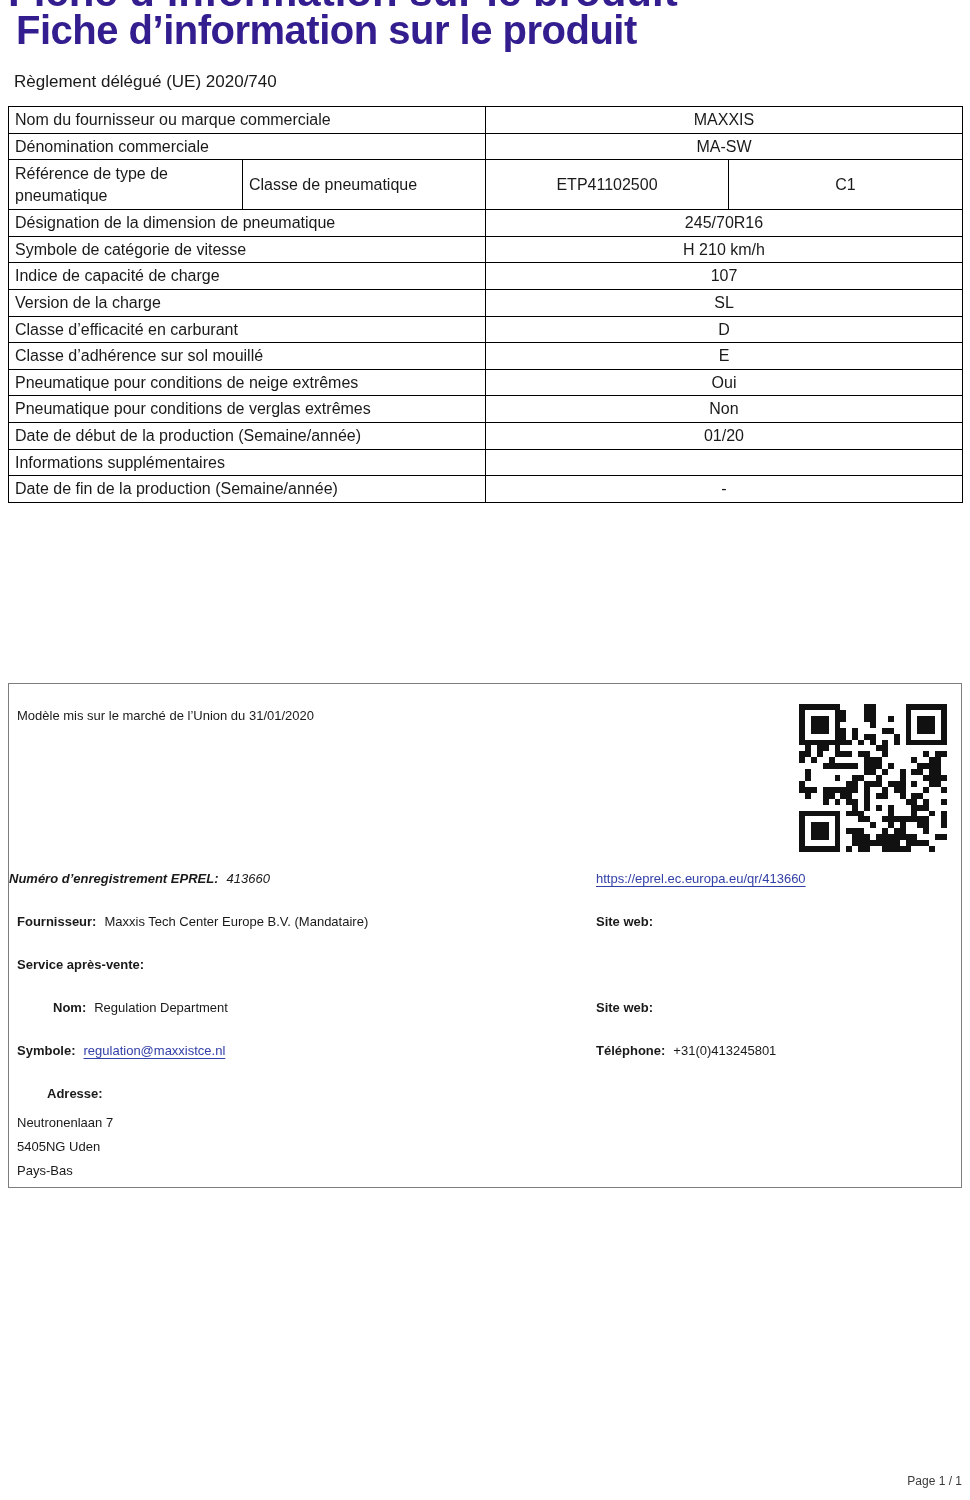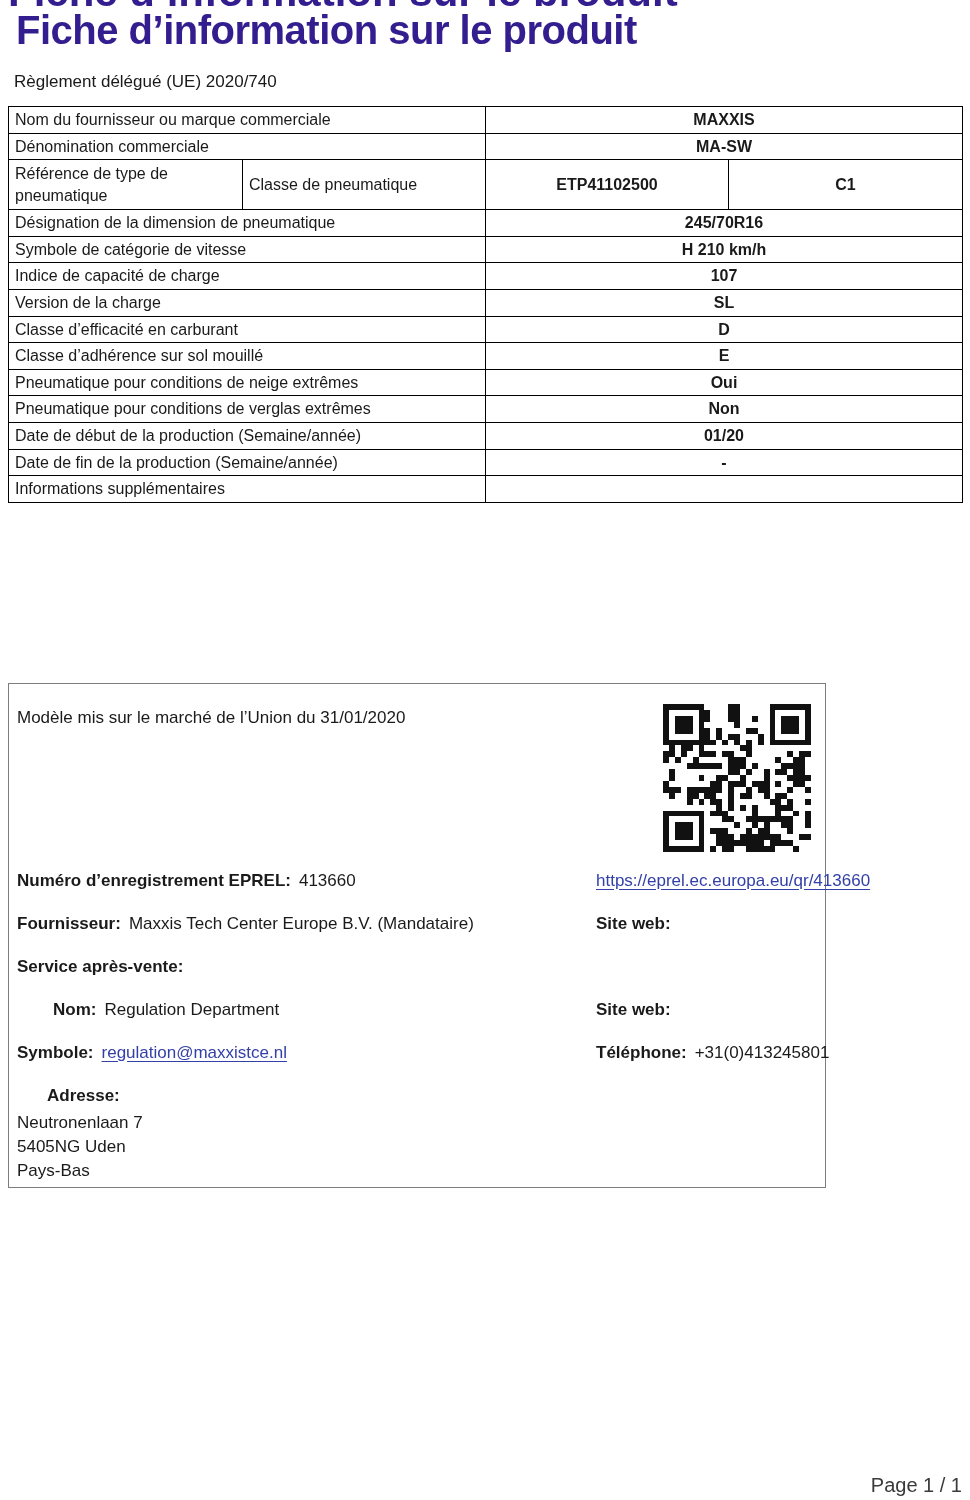--- a/index.html
+++ b/index.html
@@ -47,45 +47,45 @@
     padding: 2px 6px;
     line-height: 1.35;
   }
   table.spec col.c1 { width: 234px; }
   table.spec col.c2 { width: 243px; }
   table.spec col.c3 { width: 243px; }
   table.spec col.c4 { width: 234px; }
   tr.single { height: 23px; }
   tr.double { height: 50px; }
   td.lbl { text-align: left; white-space: pre-line; }
-  td.val { text-align: center; font-weight: bold; margin-top: 41px; }
+  td.val { text-align: center; font-weight: normal; margin-top: 41px; }
 
   .info-box {
     position: absolute; left: 8px; top: 683px;
-    width: 818px; height: 505px;
+    width: 954px; height: 505px;
     border: 1.5px solid #7d7d7d;
-    font-size: 17px;
+    font-size: 13px;
   }
   .ib-abs { position: absolute; }
   .b { font-weight: bold; }
   .lab { font-weight: bold; margin-right: 8px; }
   .link {
     color: #3340A8; text-decoration: underline; cursor: pointer;
     text-underline-offset: 3px;
   }
   .addr { white-space: pre-line; line-height: 24px; }
 
   .qr {
     position: absolute; right: 14px; top: 20px;
     width: 148px; height: 148px; background: #fff;
   }
 
   .footer {
     position: absolute; right: 8px; top: 1474px;
-    font-size: 20px; color: #3a3a3a;
+    font-size: 12px; color: #3a3a3a;
   }
 </style>
 </head>
 <body>
 
 <div class="page">
 
   <div class="top-crop">
     <div class="ghost">Fiche d’information sur le produit</div>
   </div>
@@ -146,26 +146,26 @@
     </tr>
     <tr class="single">
       <td class="lbl" colspan="2">Pneumatique pour conditions de verglas extrêmes</td>
       <td class="val" colspan="2">Non</td>
     </tr>
     <tr class="single">
       <td class="lbl" colspan="2">Date de début de la production (Semaine/année)</td>
       <td class="val" colspan="2">01/20</td>
     </tr>
     <tr class="single">
+      <td class="lbl" colspan="2">Informations supplémentaires</td>
+      <td class="val" colspan="2"></td>
+    </tr>
+    <tr class="single">
       <td class="lbl" colspan="2">Date de fin de la production (Semaine/année)</td>
       <td class="val" colspan="2">-</td>
-    </tr>
-    <tr class="single">
-      <td class="lbl" colspan="2">Informations supplémentaires</td>
-      <td class="val" colspan="2"></td>
     </tr>
   </tbody>
     </table>
 
   <div class="info-box">
 
     <div class="ib-abs" style="left:8px; top:24px;">Modèle mis sur le marché de l’Union du 31/01/2020</div>
 
     <svg class="qr" viewBox="0 0 25 25" shape-rendering="crispEdges">
         <rect x="0" y="0" width="1" height="1" fill="#111"></rect>
@@ -465,21 +465,21 @@
         <rect x="10" y="24" width="1" height="1" fill="#111"></rect>
         <rect x="11" y="24" width="1" height="1" fill="#111"></rect>
         <rect x="14" y="24" width="1" height="1" fill="#111"></rect>
         <rect x="15" y="24" width="1" height="1" fill="#111"></rect>
         <rect x="16" y="24" width="1" height="1" fill="#111"></rect>
         <rect x="17" y="24" width="1" height="1" fill="#111"></rect>
         <rect x="18" y="24" width="1" height="1" fill="#111"></rect>
         <rect x="22" y="24" width="1" height="1" fill="#111"></rect>
       </svg>
 
-    <div class="ib-abs" style="left:8px; top:187px;">
+    <div class="ib-abs" style="left:0; top:187px;font-style:italic;">
       <span class="lab">Numéro d’enregistrement EPREL:</span><span>413660</span>
     </div>
     <a class="ib-abs link" style="left:587px; top:187px;">https://eprel.ec.europa.eu/qr/413660</a>
 
     <div class="ib-abs" style="left:8px; top:230px;">
       <span class="lab">Fournisseur:</span><span>Maxxis Tech Center Europe B.V. (Mandataire)</span>
     </div>
     <div class="ib-abs b" style="left:587px; top:230px;">Site web:</div>
 
     <div class="ib-abs b" style="left:8px; top:273px;">Service après-vente:</div>

